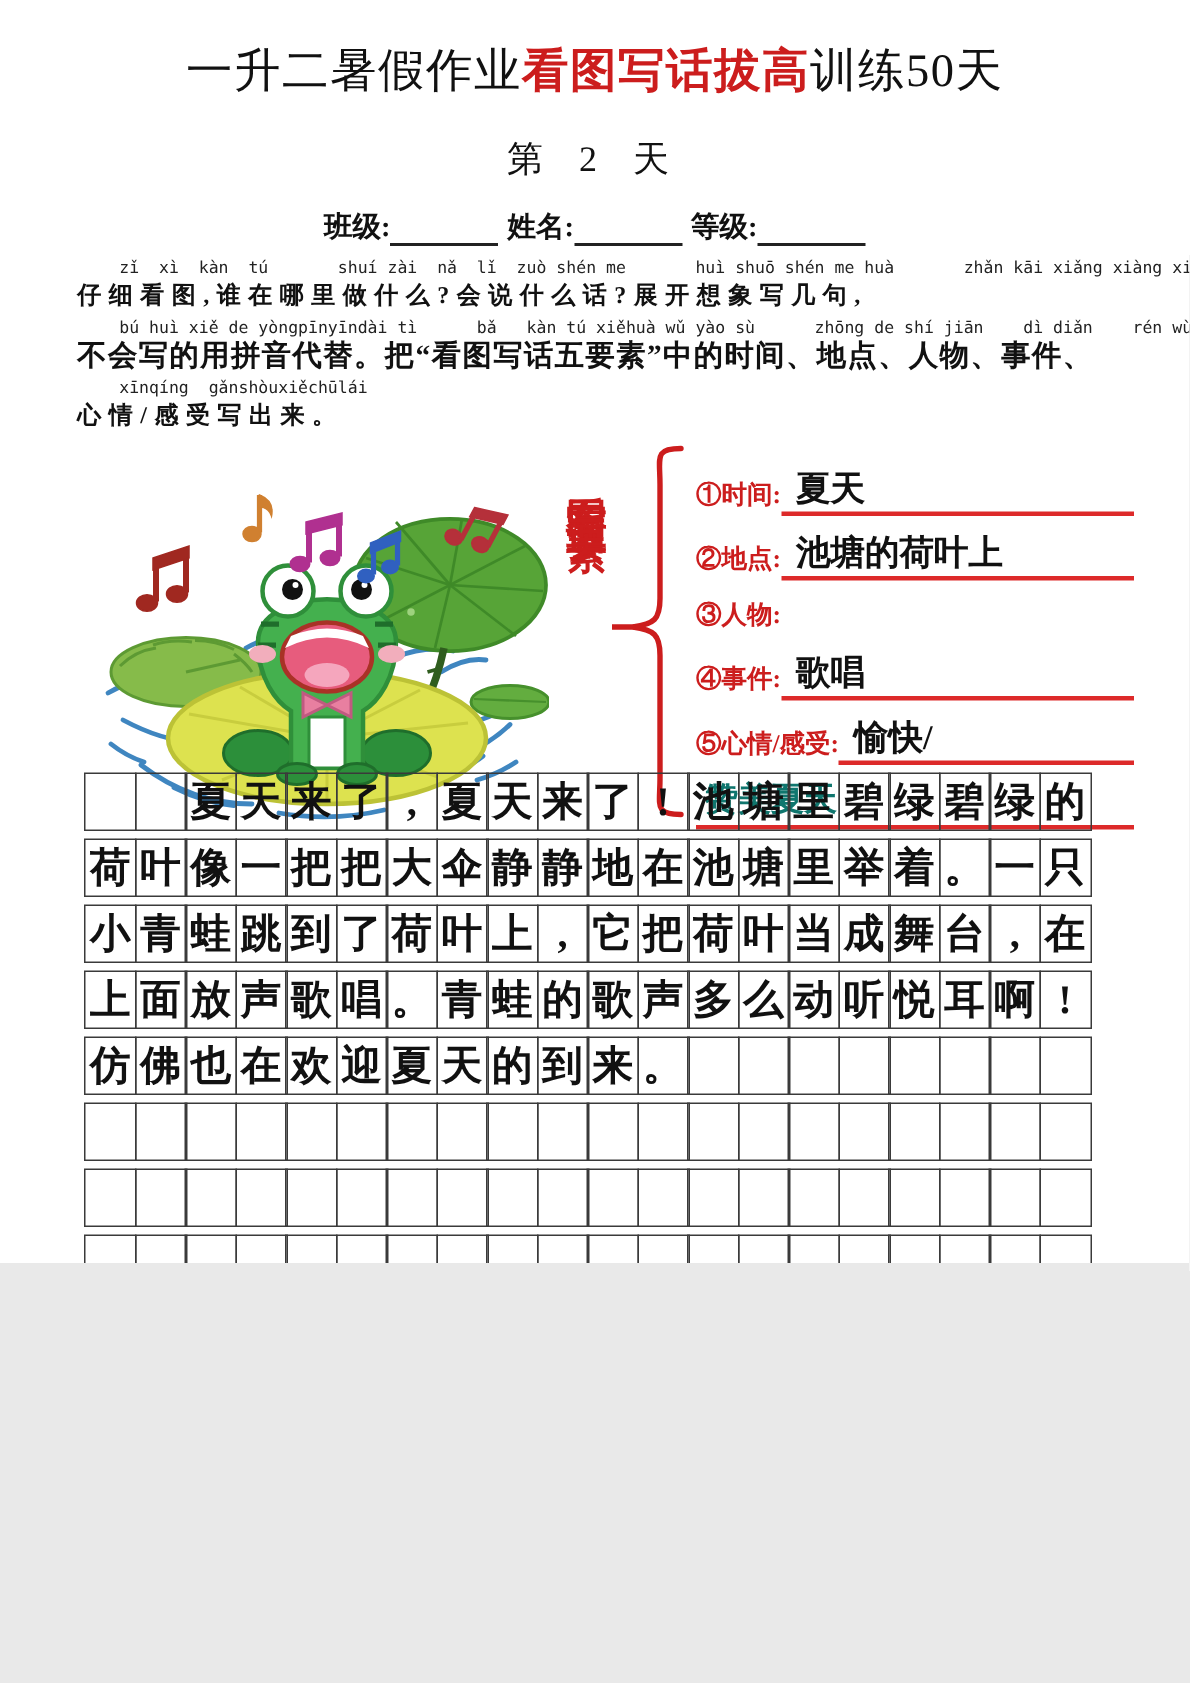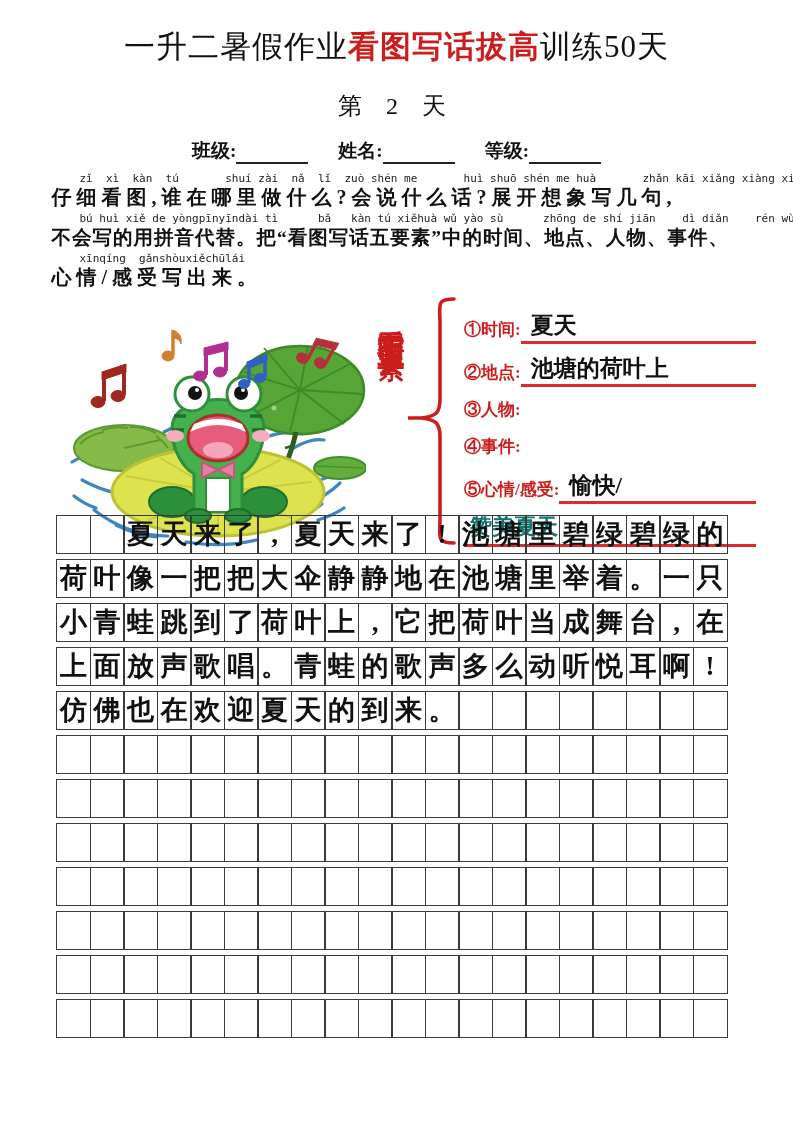--- a/index.html
+++ b/index.html
@@ -1,40 +1,40 @@
 <!DOCTYPE html>
 <html><head>
 <meta charset="utf-8">
 <style>
   html,body{margin:0;padding:0;background:#e9e9e9;}
   .page{
-    position:relative;width:793px;height:1122px;margin:0 auto;background:#ffffff;
+    position:relative;width:793px;height:842px;margin:0 auto;background:#ffffff;
     font-family:"Liberation Serif","DejaVu Serif",serif;color:#111;overflow:hidden;
   }
   
   .title{
     text-align:center;margin:0;padding-top:26px;font-size:31px;font-weight:500;letter-spacing:1px;
   }
   .title .red{color:#cc1d1d;font-weight:700;}
   .day{
     text-align:center;margin:0;padding-top:22px;font-size:24px;font-weight:500;letter-spacing:9px;
   }
   .fields{
-    display:flex;justify-content:center;gap:30px;margin-top:16px;font-size:19px;font-weight:700;
+    display:flex;justify-content:center;gap:6px;margin-top:16px;font-size:19px;font-weight:700;
   }
   .field{display:flex;align-items:flex-end;}
   .blank{display:inline-block;width:72px;border-bottom:2px solid #222;height:16px;}
   
   .instructions{width:690px;margin:8px auto 0 auto;}
   .instr-line{margin-bottom:2px;}
   .pinyin{
     font-family:"DejaVu Sans Mono","DejaVu Sans",monospace;font-size:11px;color:#222;
     white-space:pre;letter-spacing:0px;line-height:13px;margin-left:28px;
   }
-  .hanzi{font-size:20px;font-weight:700;line-height:25px;white-space:nowrap;}
+  .hanzi{font-size:16px;font-weight:700;line-height:25px;white-space:nowrap;}
   .ls-wide{letter-spacing:5px;}
   .ls-mid{letter-spacing:1px;font-size:19.5px;}
   .ls-short{letter-spacing:5px;}
   
   .figure-row{position:relative;height:262px;margin-top:4px;}
   .illustration{position:absolute;left:68px;top:26px;}
   .vertical-title{
     position:absolute;left:374px;top:14px;height:235px;
     writing-mode:vertical-lr;text-orientation:upright;
     color:#cc1d1d;font-size:27px;font-weight:700;letter-spacing:4px;line-height:34px;
@@ -238,20 +238,21 @@
       </div>
       <div class="el-item">
         <span class="el-label">②地点:</span>
         <span class="el-answer">池塘的荷叶上</span>
       </div>
       <div class="el-item">
         <span class="el-label">③人物:</span>
       </div>
       <div class="el-item">
         <span class="el-label">④事件:</span>
+        <span class="el-answer">歌唱</span>
       </div>
       <div class="el-item">
         <span class="el-label">⑤心情/感受:</span>
         <span class="el-answer">愉快/</span>
       </div>
       <div class="el-answer2">赞美夏天</div>
     </div>
   </div>
 
   <div class="grid">

